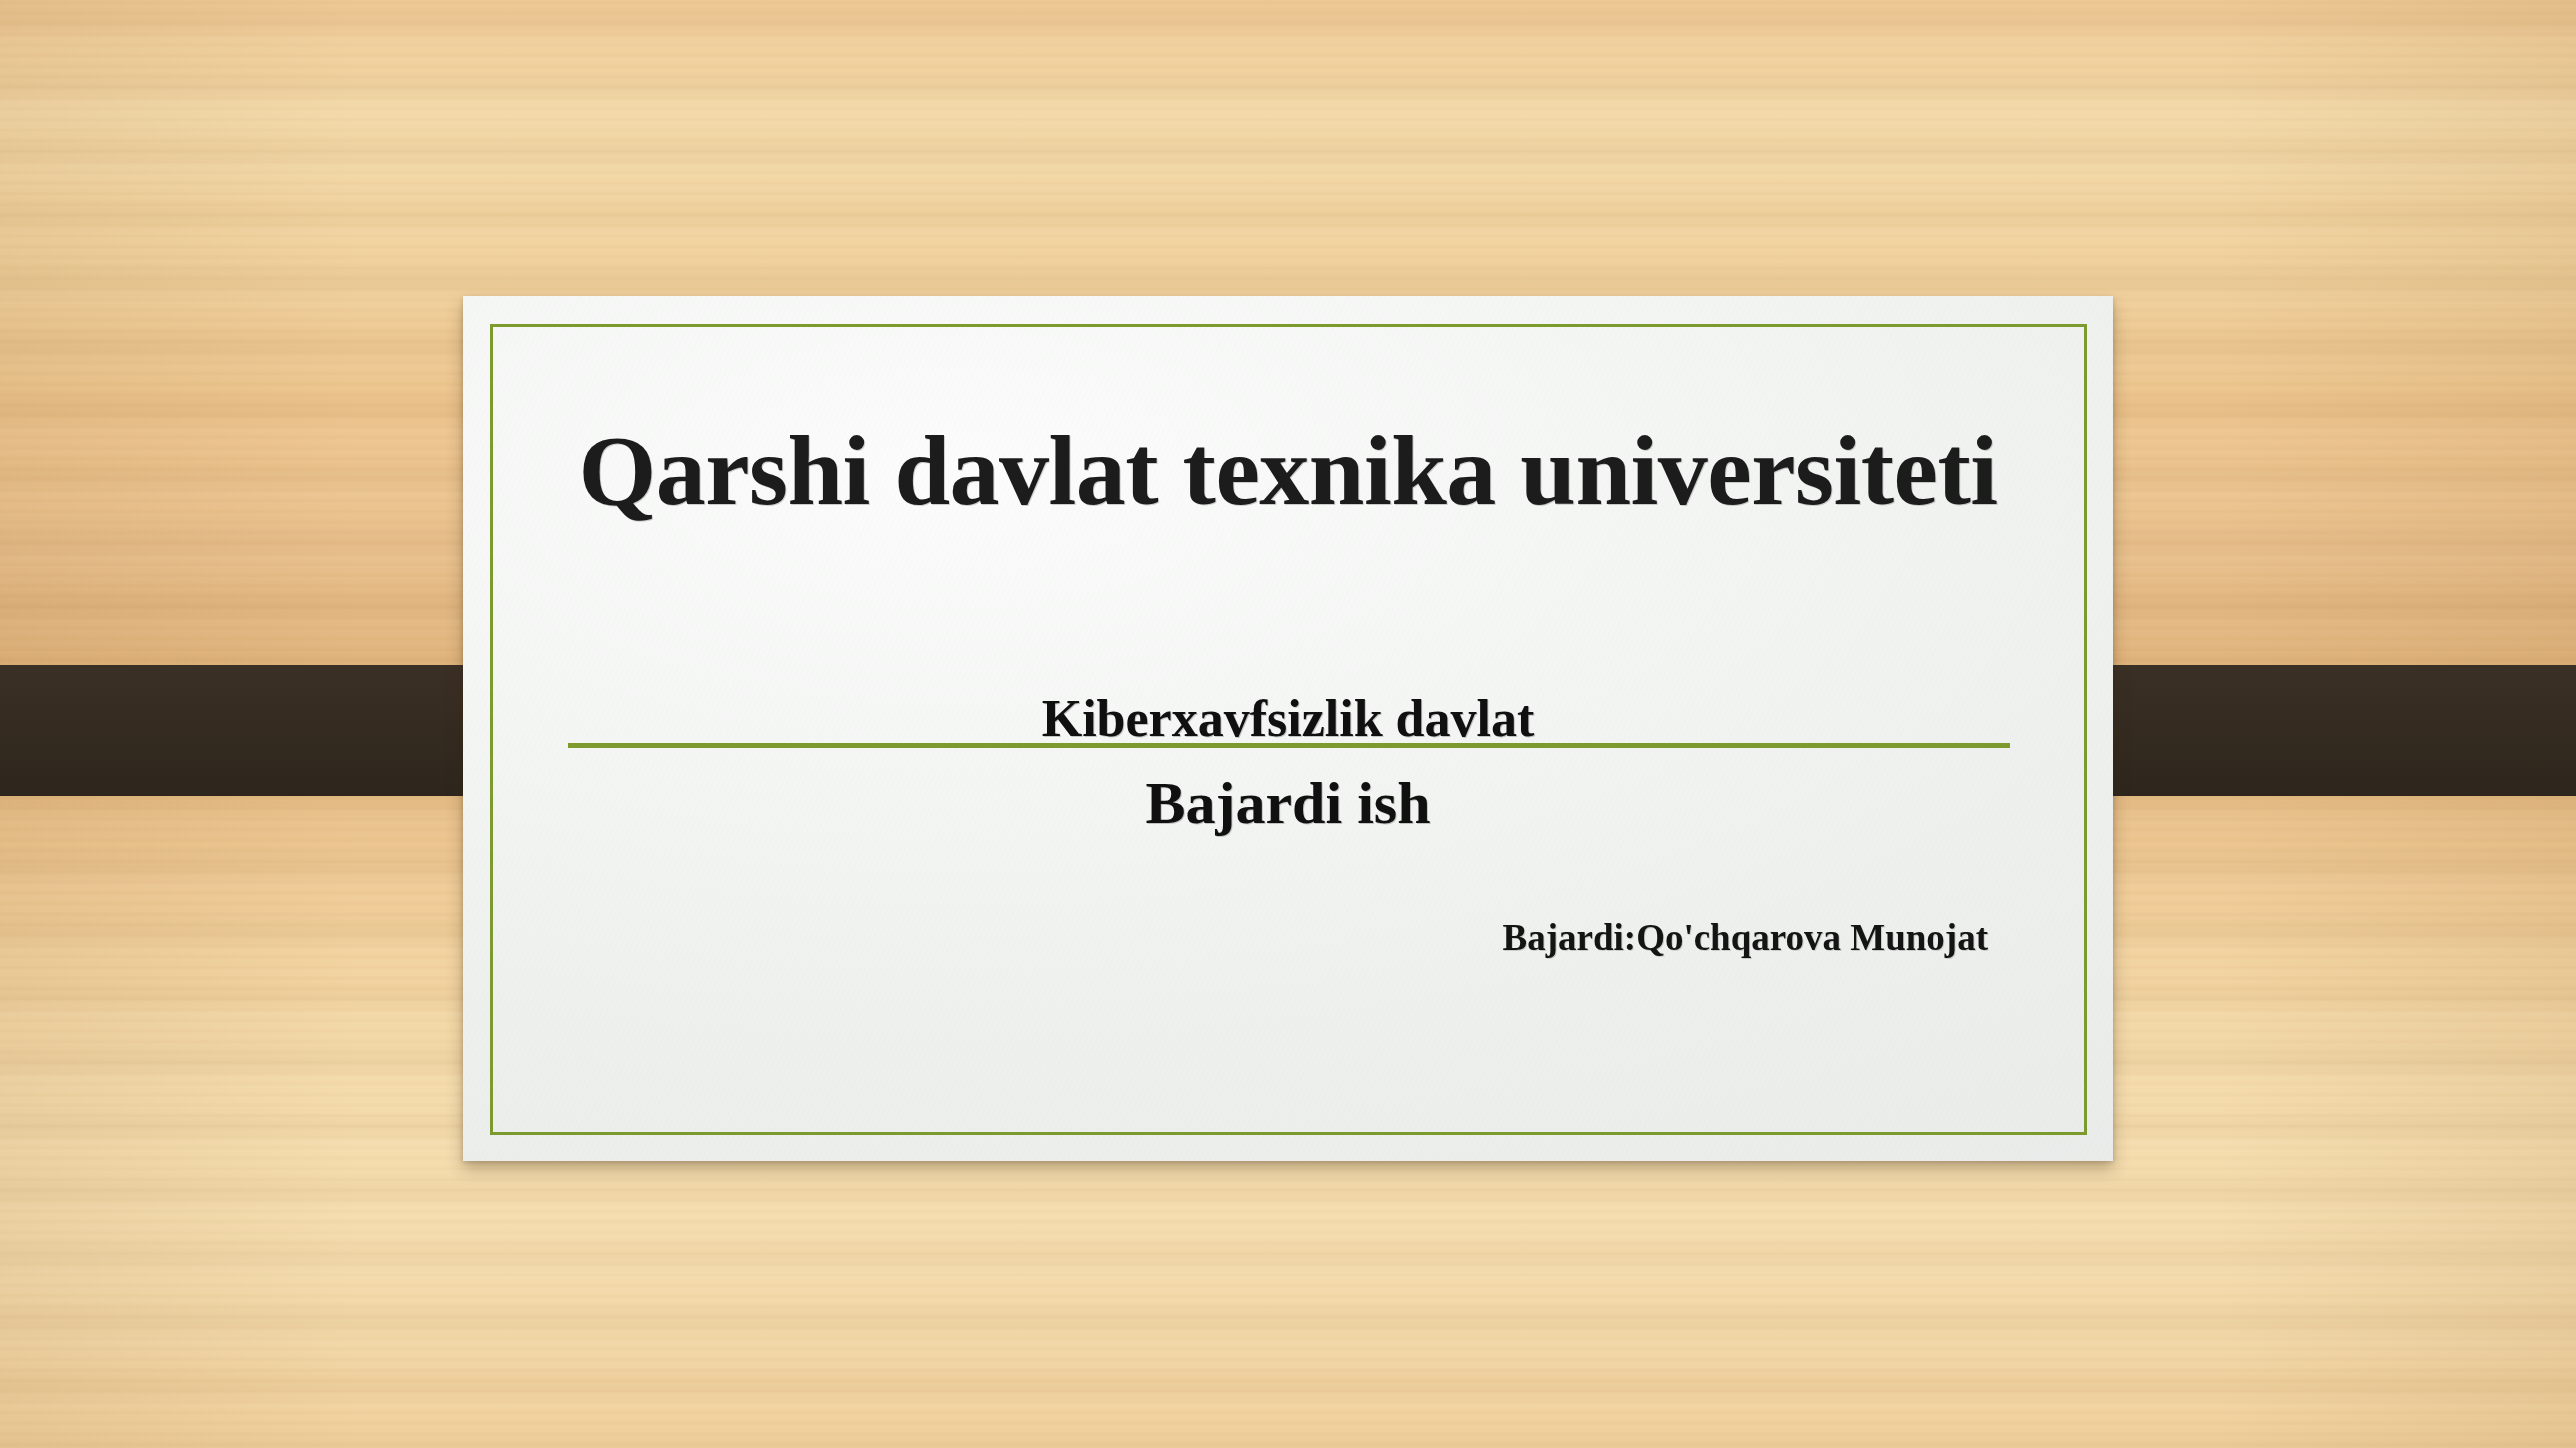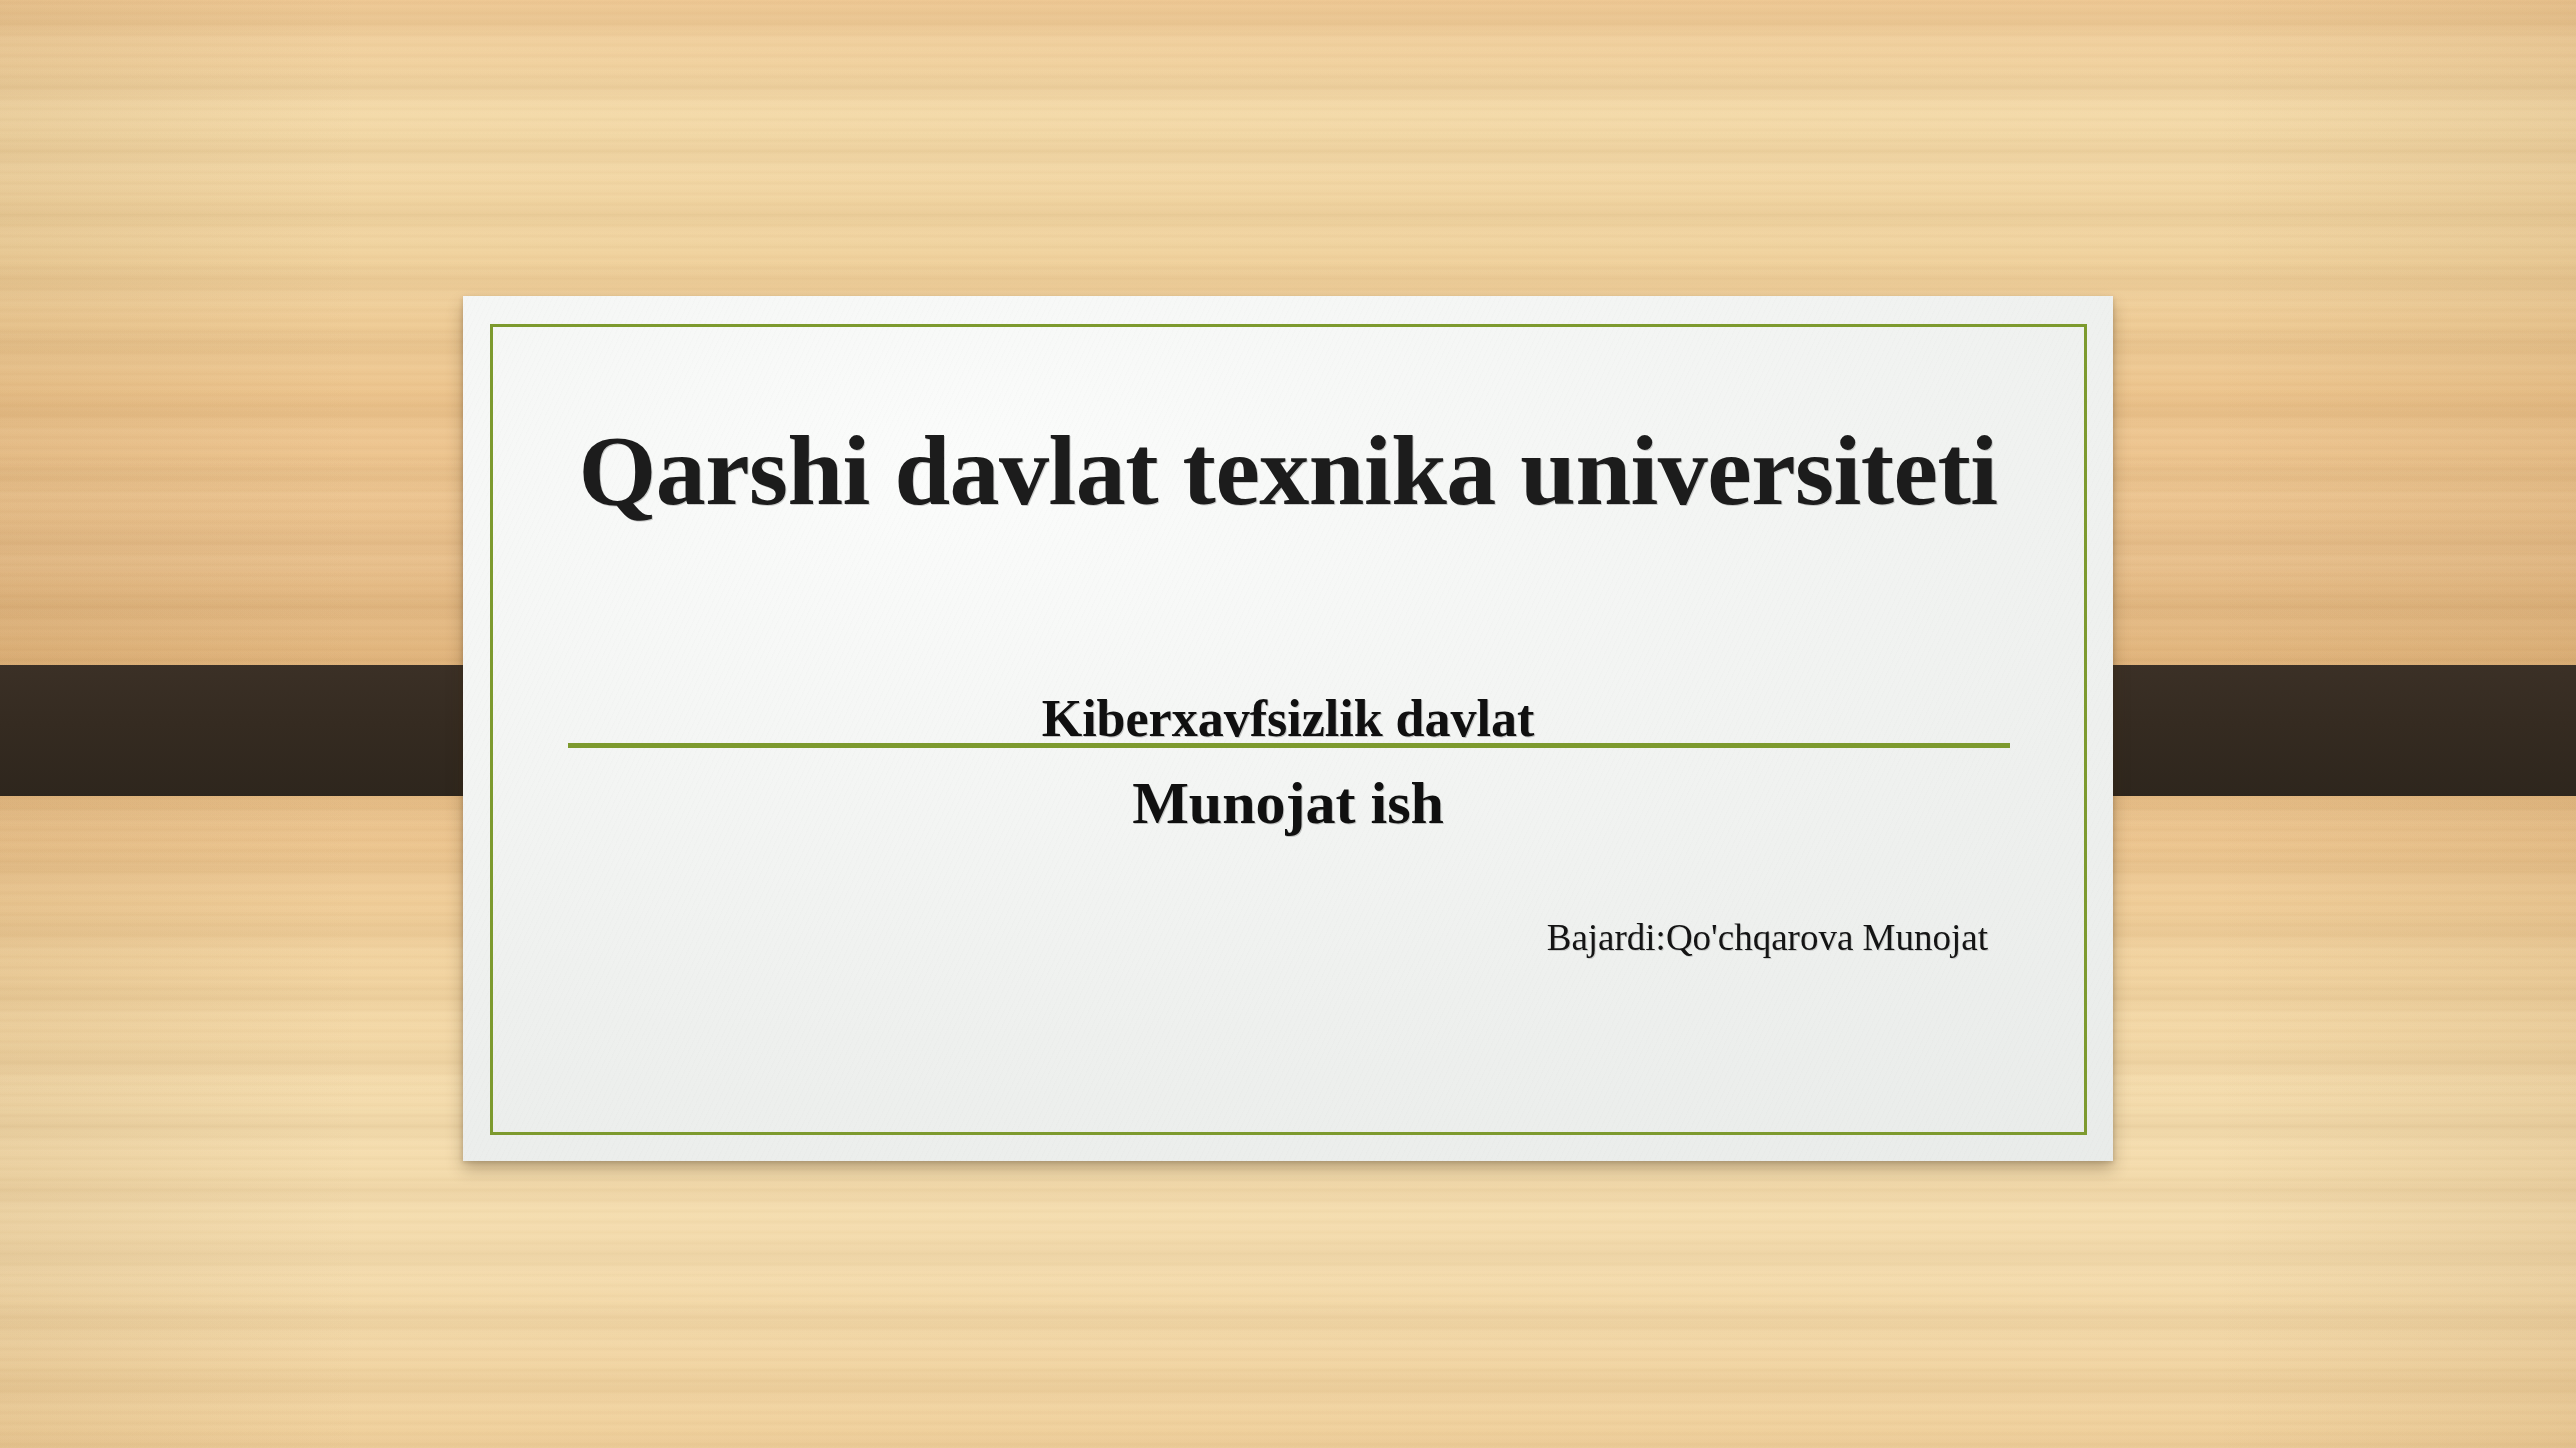--- a/index.html
+++ b/index.html
@@ -177,21 +177,21 @@
     color: #101010;
     text-shadow: 1px 1px 0 rgba(0,0,0,0.20);
   }
   .credits {
     position: absolute;
     right: 125px;
     top: 618px;
     text-align: left;
     font-size: 37px;
     line-height: 1.28;
-    font-weight: normal;
+    font-weight: bold;
     color: #141414;
     text-shadow: 1px 1px 0 rgba(0,0,0,0.15);
   }
   .credits div { white-space: nowrap; }
 </style>
 </head>
 <body>
 
 <div id="stage">
 
@@ -208,21 +208,21 @@
     <div class="slide-frame"></div>
 
     <div class="content">
 
       <div class="title">Qarshi davlat texnika universiteti</div>
 
       <div class="subtitle">Kiberxavfsizlik davlat</div>
 
       <div class="divider"></div>
 
-      <div class="subtitle2">Munojat ish</div>
+      <div class="subtitle2">Bajardi ish</div>
 
       <div class="credits">
         <div>Bajardi:Qo'chqarova Munojat</div>
       </div>
 
     </div>
   </div>
 
 </div>
 

